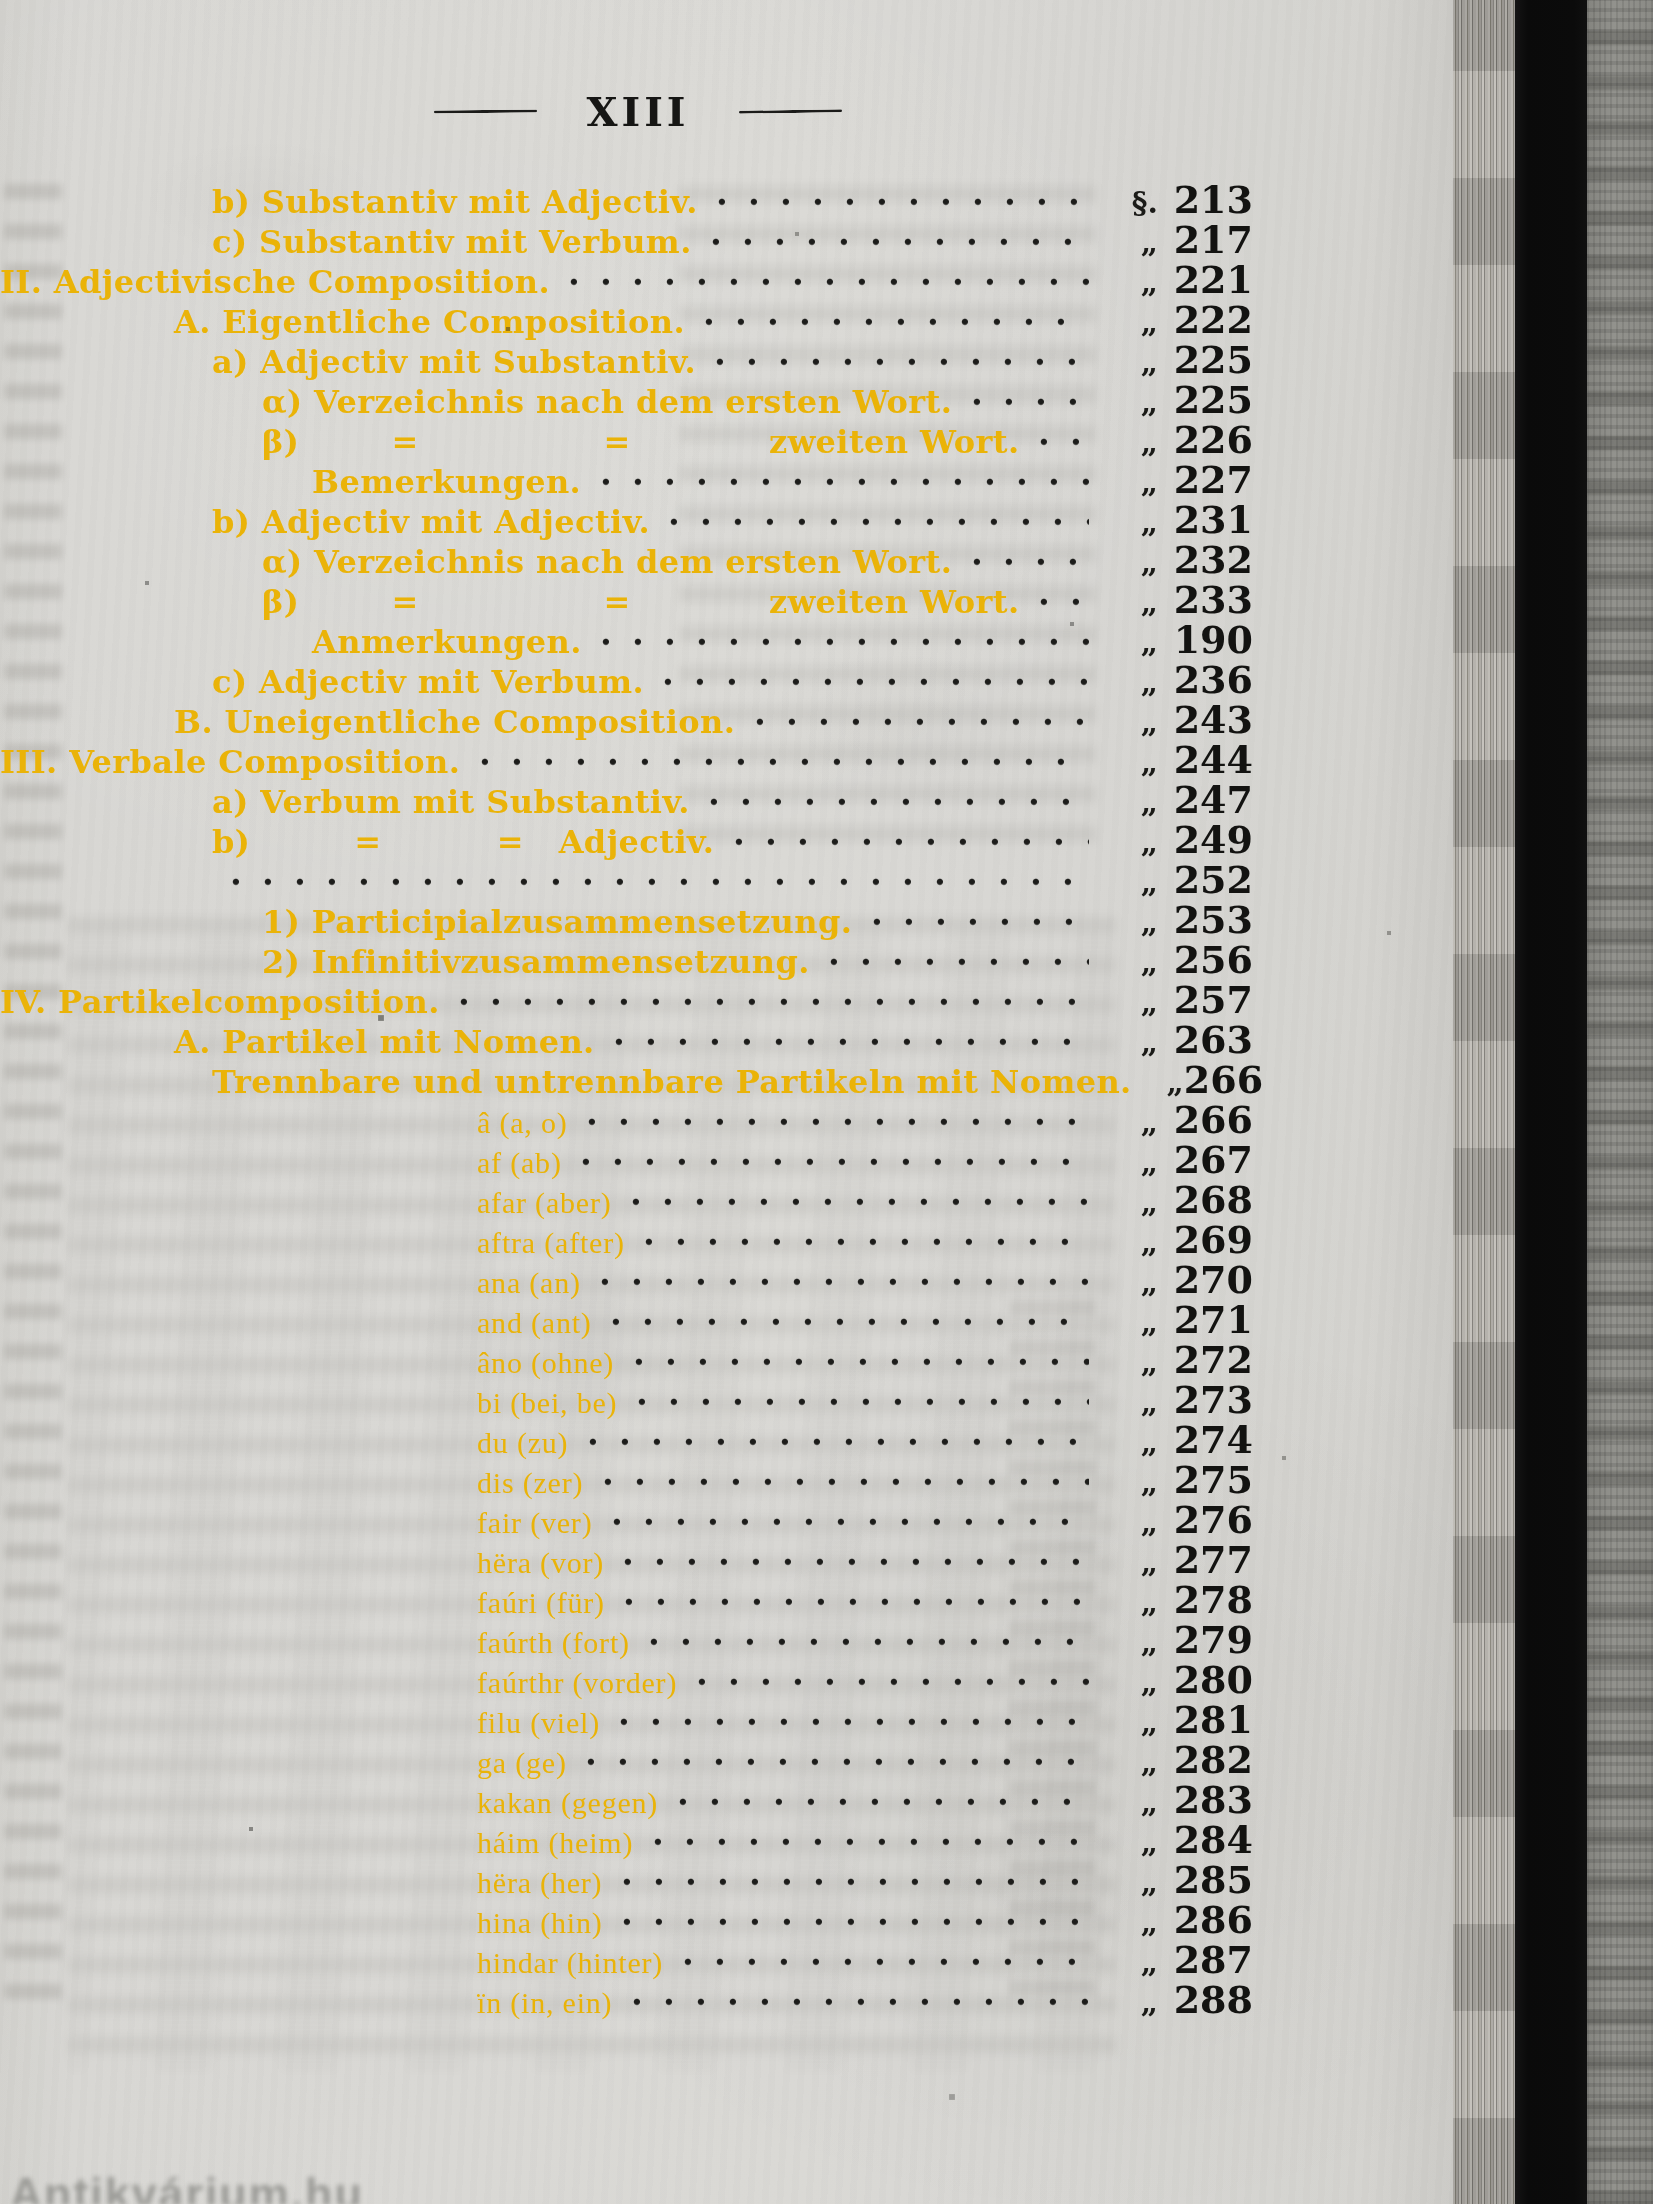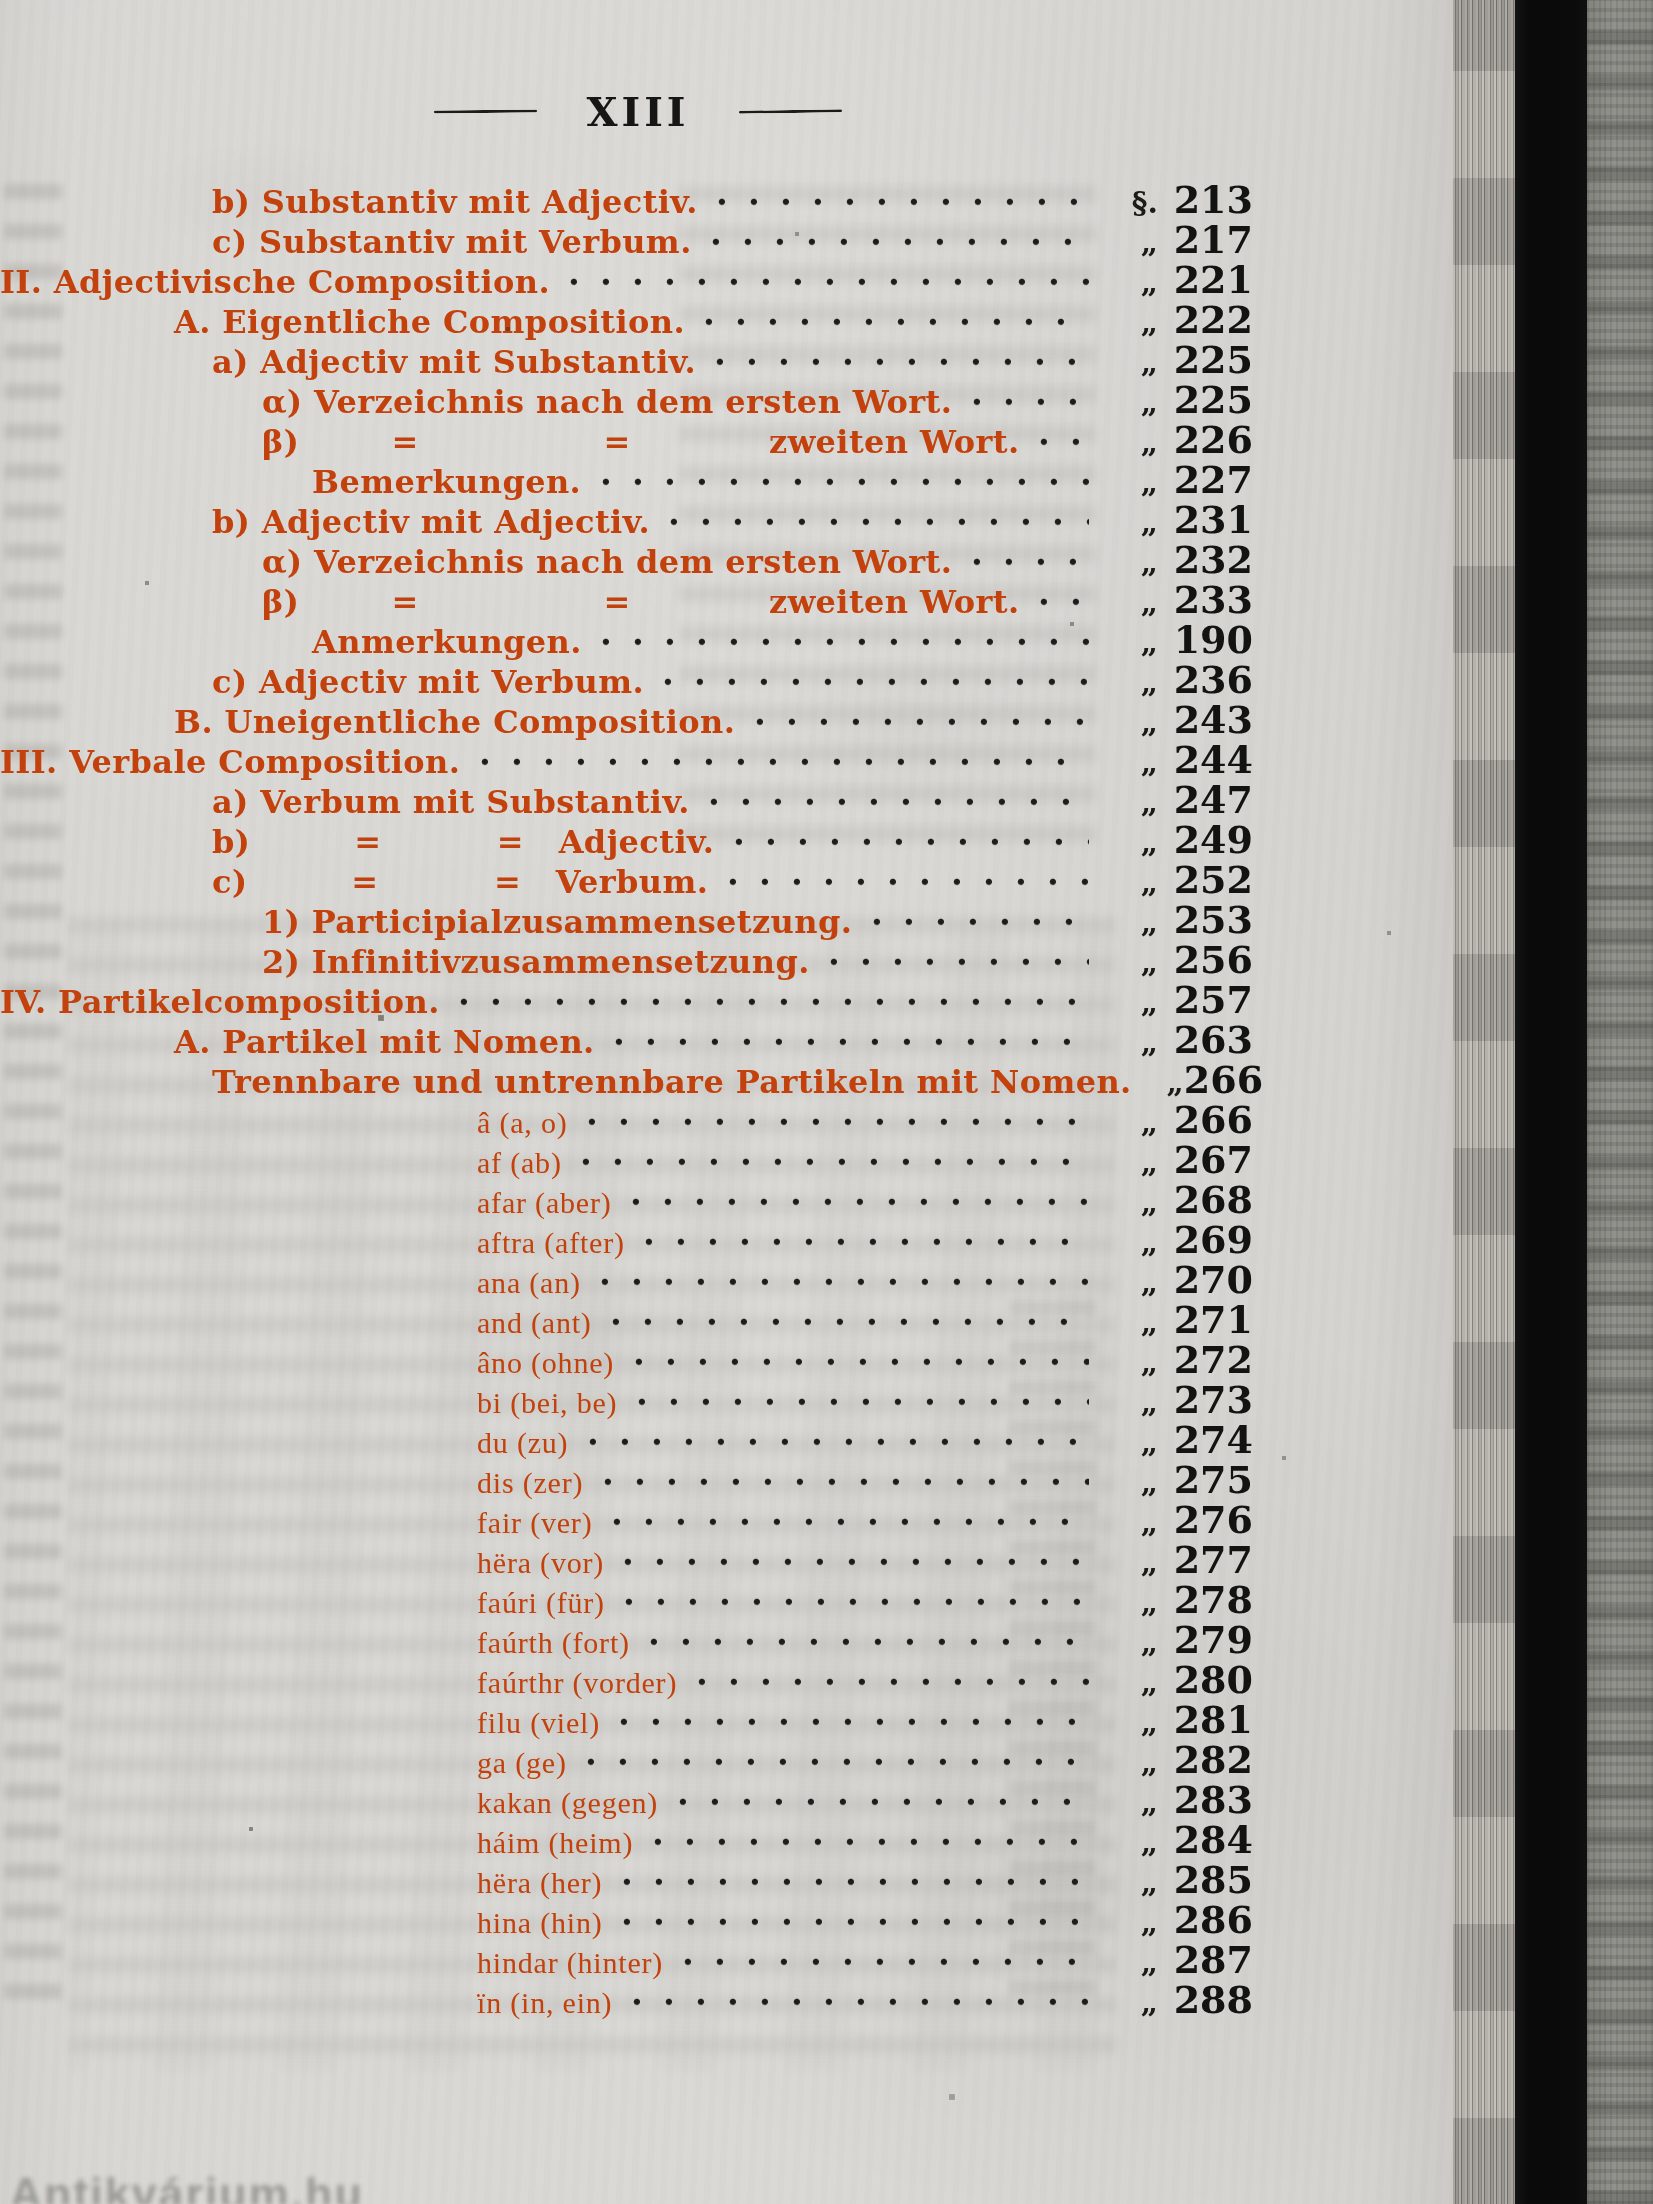--- a/index.html
+++ b/index.html
@@ -61,21 +61,21 @@
   .dash{width:103px;height:0;border-top:3.9px solid #1b1b19;border-radius:1.9px;}
   .dash.left{transform:rotate(-.5deg);}
   .dash.right{transform:rotate(-.8deg);}
   .pagenum-heading{
     font-size:40px;font-weight:700;letter-spacing:3.9px;color:#161614;
   }
   
   .rows{position:absolute;top:177px;left:0;width:1276px;}
   .row{display:flex;align-items:baseline;height:40px;padding-right:23px;}
   .label{
-    font-size:32px;font-weight:700;color:#c2410c;white-space:pre;
+    font-size:32px;font-weight:700;color:#eab308;white-space:pre;
     letter-spacing:0.4px;
   }
   .ind0{}
   .ind1{padding-left:174px;}
   .ind2{padding-left:212px;}
   .ind3{padding-left:262px;}
   .ind4{padding-left:312px;}
   .ind5{padding-left:477px;}
   .ind5 .label{font-weight:400;font-size:30px;font-family:"Liberation Serif", serif;letter-spacing:0.8px;}
   .leader{
@@ -238,21 +238,20 @@
     <span class="mark">„</span>
     <span class="pg">247</span>
   </div>
     <div class="row ind2">
     <span class="label">b)&nbsp;&nbsp;&nbsp;&nbsp;&nbsp;&nbsp;&nbsp;&nbsp;&nbsp;=&nbsp;&nbsp;&nbsp;&nbsp;&nbsp;&nbsp;&nbsp;&nbsp;&nbsp;&nbsp;=&nbsp;&nbsp;&nbsp;Adjectiv.</span>
     <span class="leader"></span>
     <span class="mark">„</span>
     <span class="pg">249</span>
   </div>
     <div class="row ind2">
-    <span class="label">c)&nbsp;&nbsp;&nbsp;&nbsp;&nbsp;&nbsp;&nbsp;&nbsp;&nbsp;=&nbsp;&nbsp;&nbsp;&nbsp;&nbsp;&nbsp;&nbsp;&nbsp;&nbsp;&nbsp;=&nbsp;&nbsp;&nbsp;Verbum.</span>
     <span class="leader"></span>
     <span class="mark">„</span>
     <span class="pg">252</span>
   </div>
     <div class="row ind3">
     <span class="label">1) Participialzusammensetzung.</span>
     <span class="leader"></span>
     <span class="mark">„</span>
     <span class="pg">253</span>
   </div>

